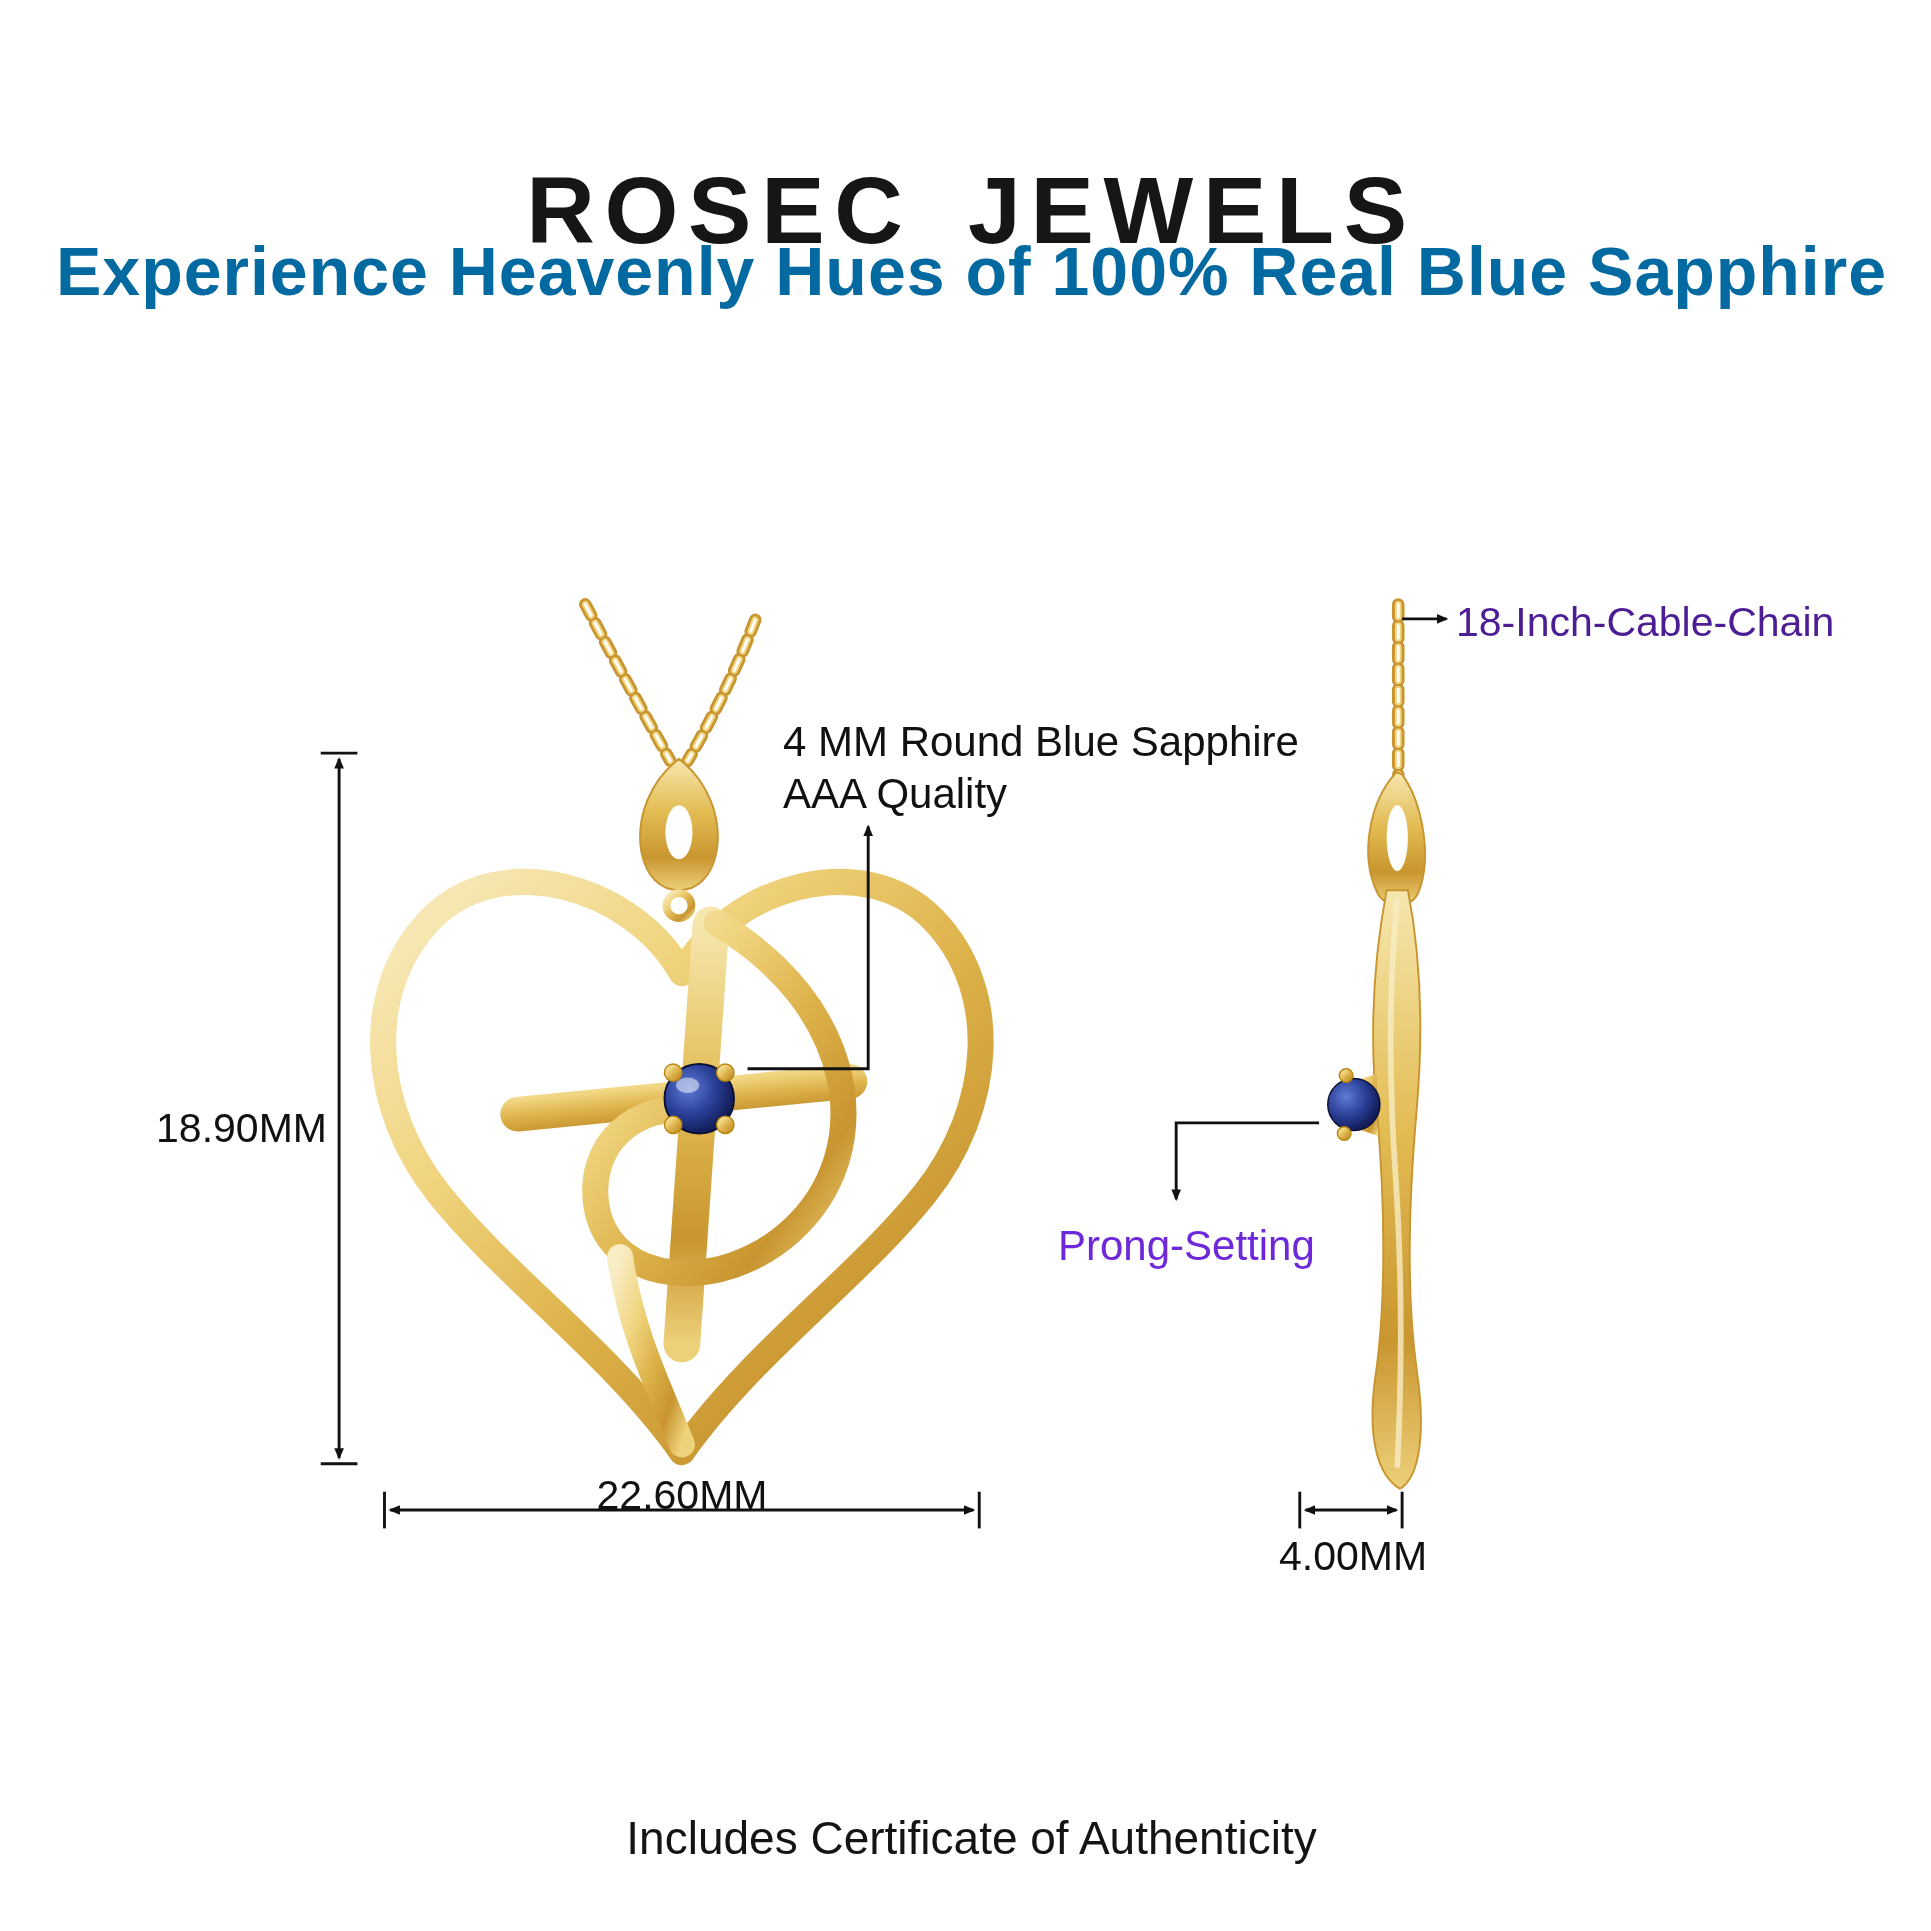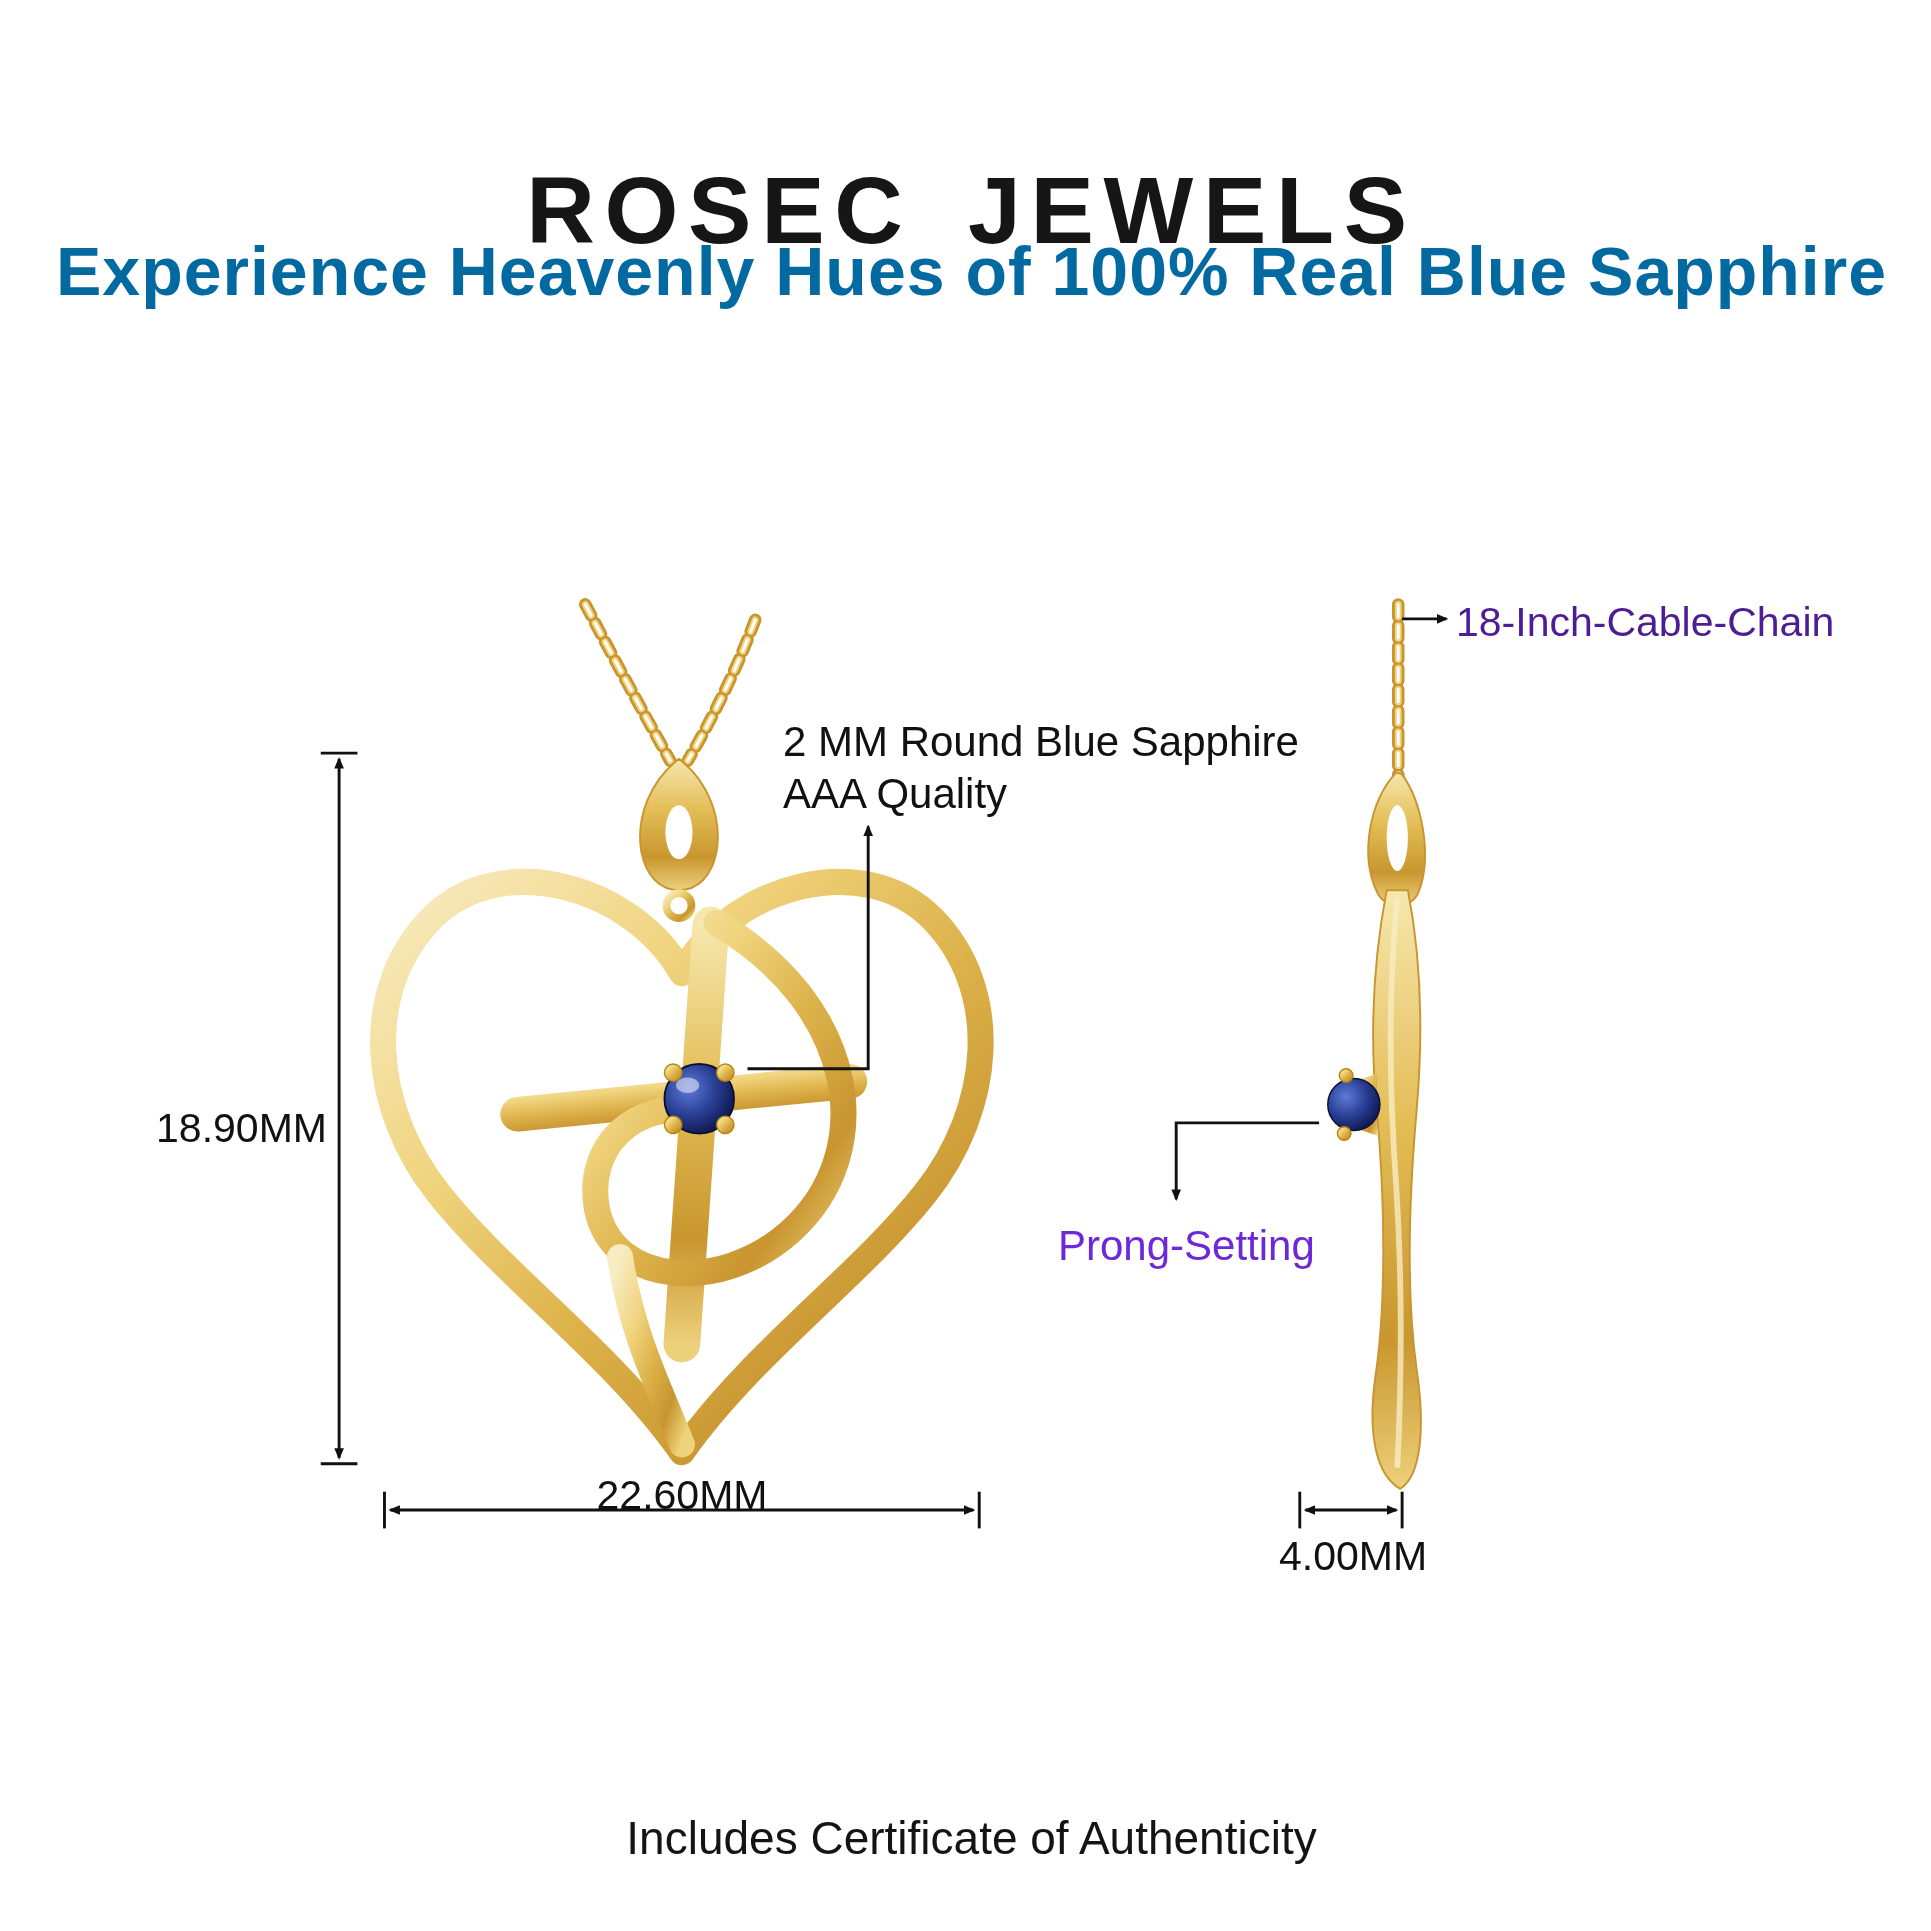--- a/index.html
+++ b/index.html
@@ -157,21 +157,21 @@
       <path d="M 1446 641 L 1492 641" marker-end="url(#arr)"></path>
 
       <path d="M 1360 1163 L 1212 1163 L 1212 1242" marker-end="url(#arr)"></path>
     </g>
   </svg>
 
   <h1 class="label brand-title">ROSEC JEWELS</h1>
   <div class="label tagline">Experience Heavenly Hues of 100% Real Blue Sapphire</div>
 
   <div class="label gem-note">
-    <div>2 MM Round Blue Sapphire</div>
+    <div>4 MM Round Blue Sapphire</div>
     <div>AAA Quality</div>
   </div>
 
   <div class="label chain-note">18-Inch-Cable-Chain</div>
   <div class="label prong-note">Prong-Setting</div>
 
   <div class="label dim dim-height">18.90MM</div>
   <div class="label dim dim-width">22.60MM</div>
   <div class="label dim dim-depth">4.00MM</div>
 

